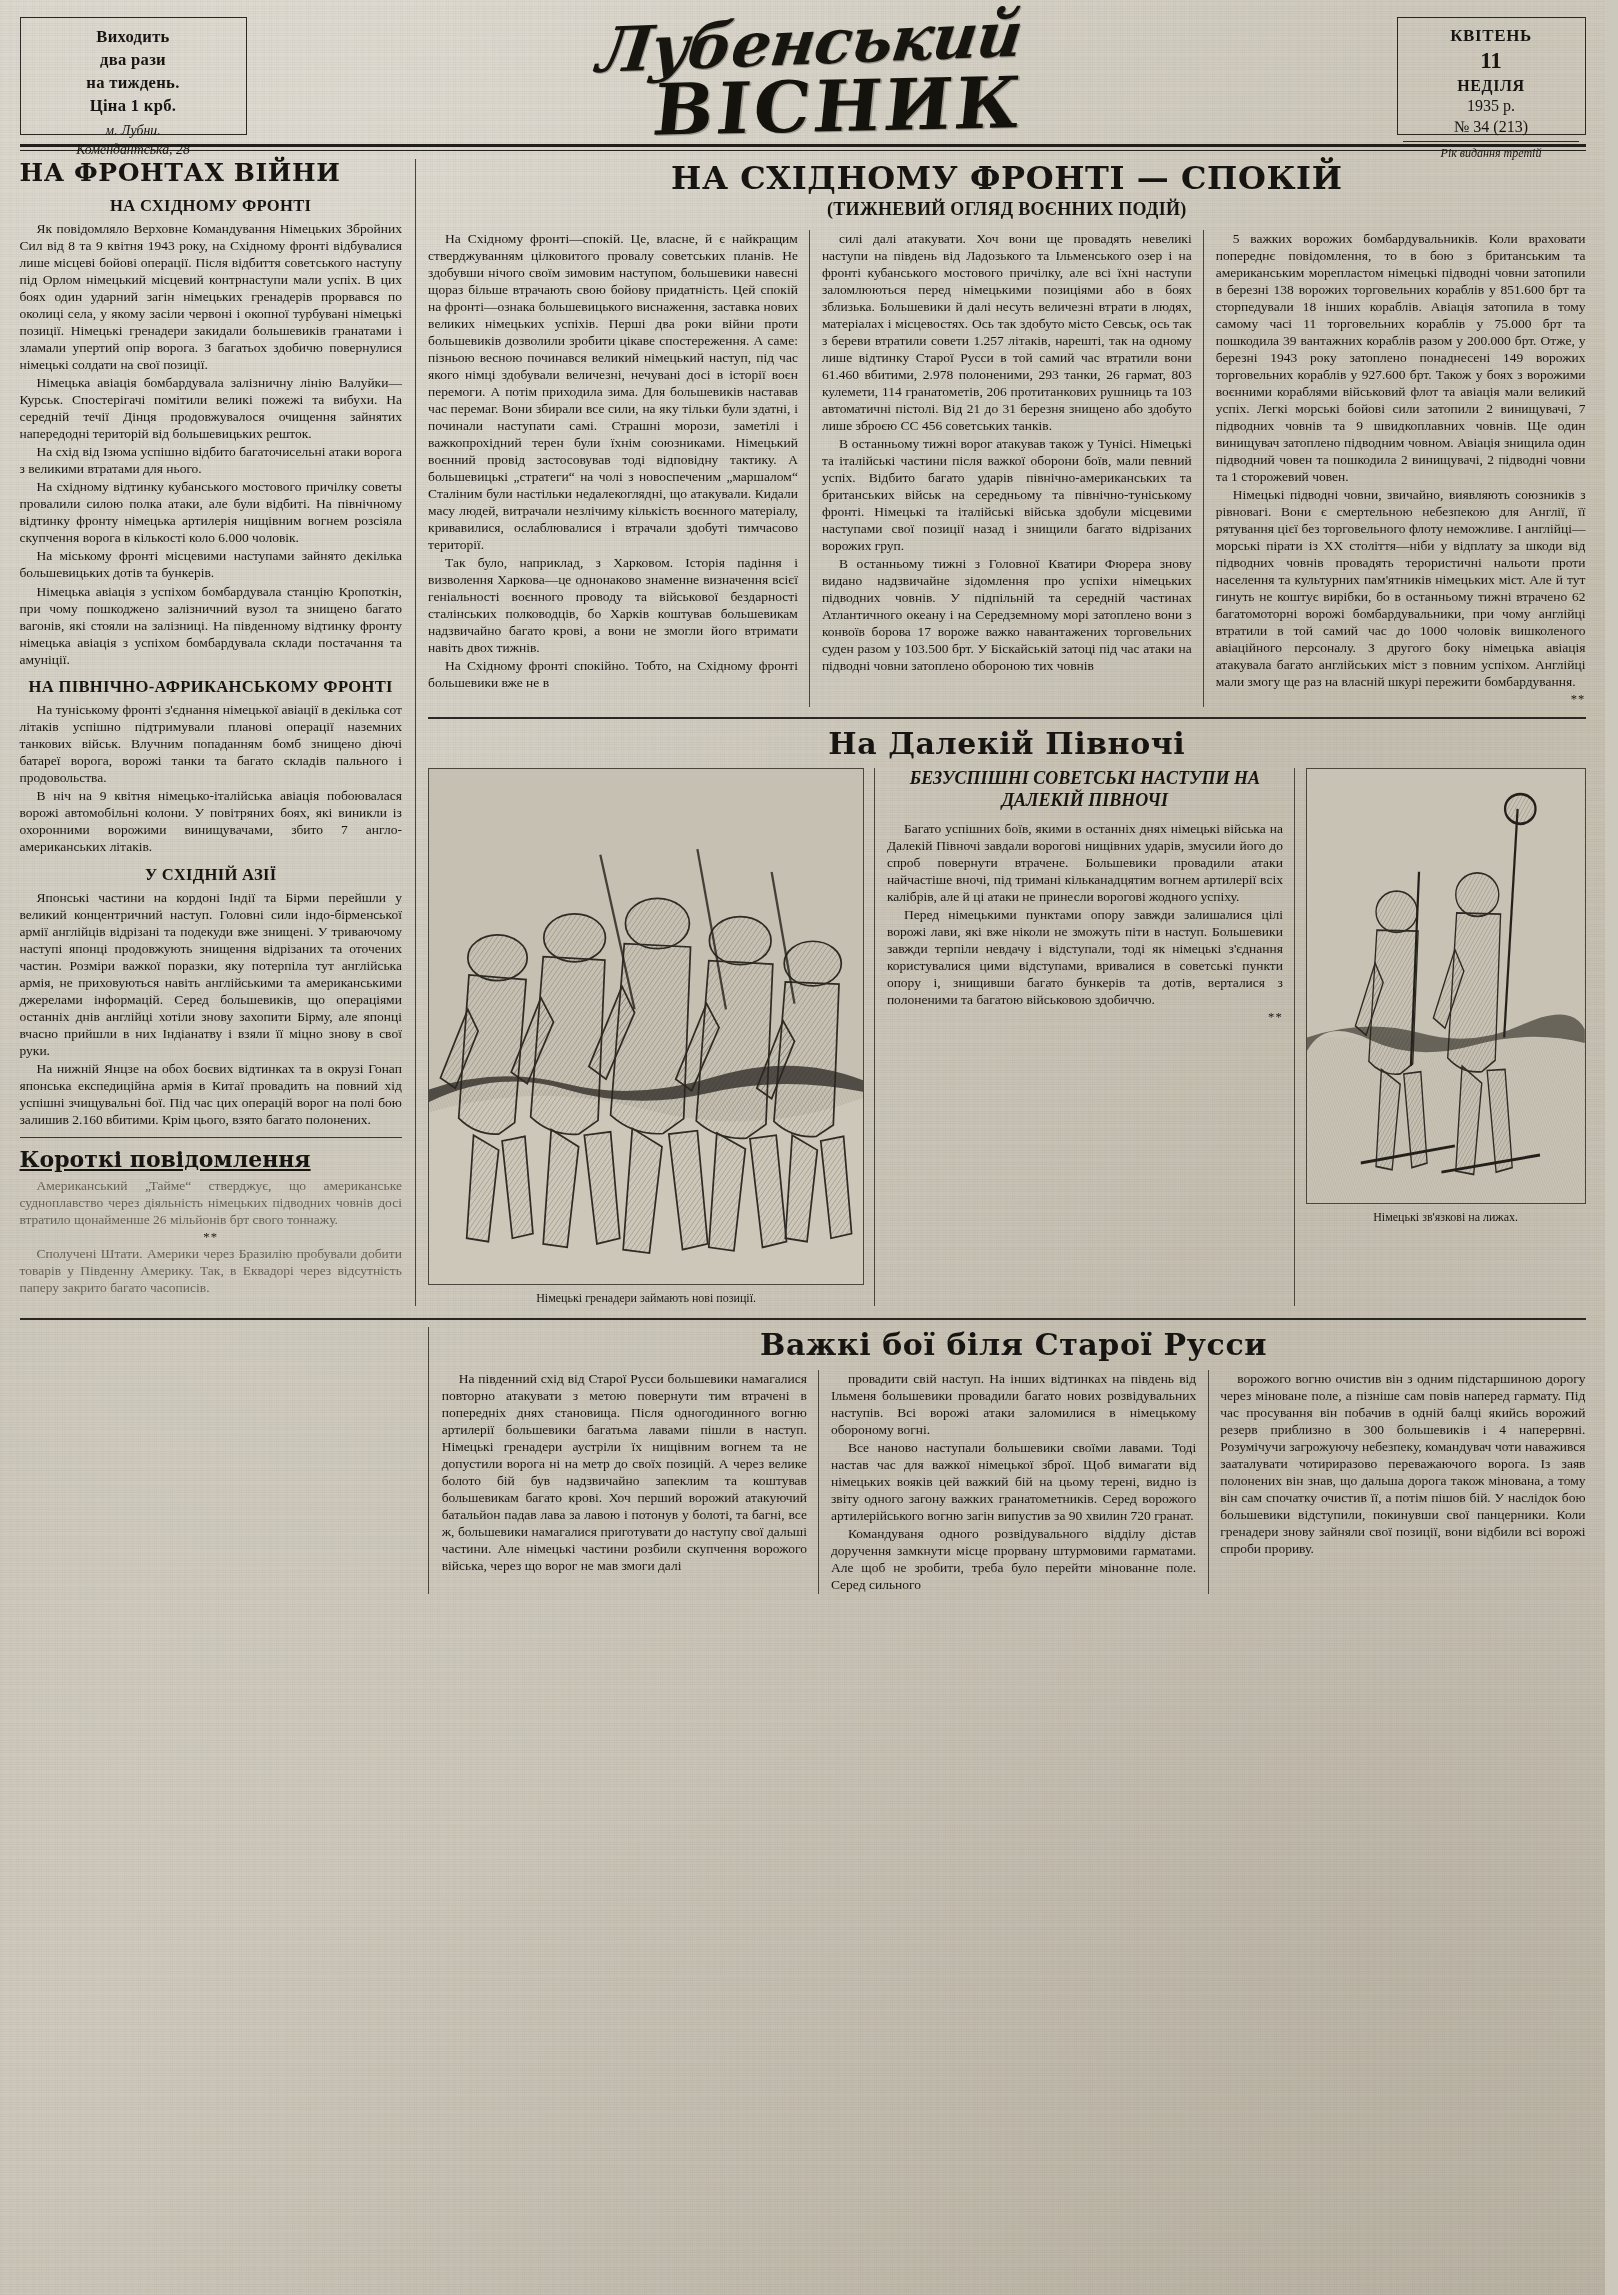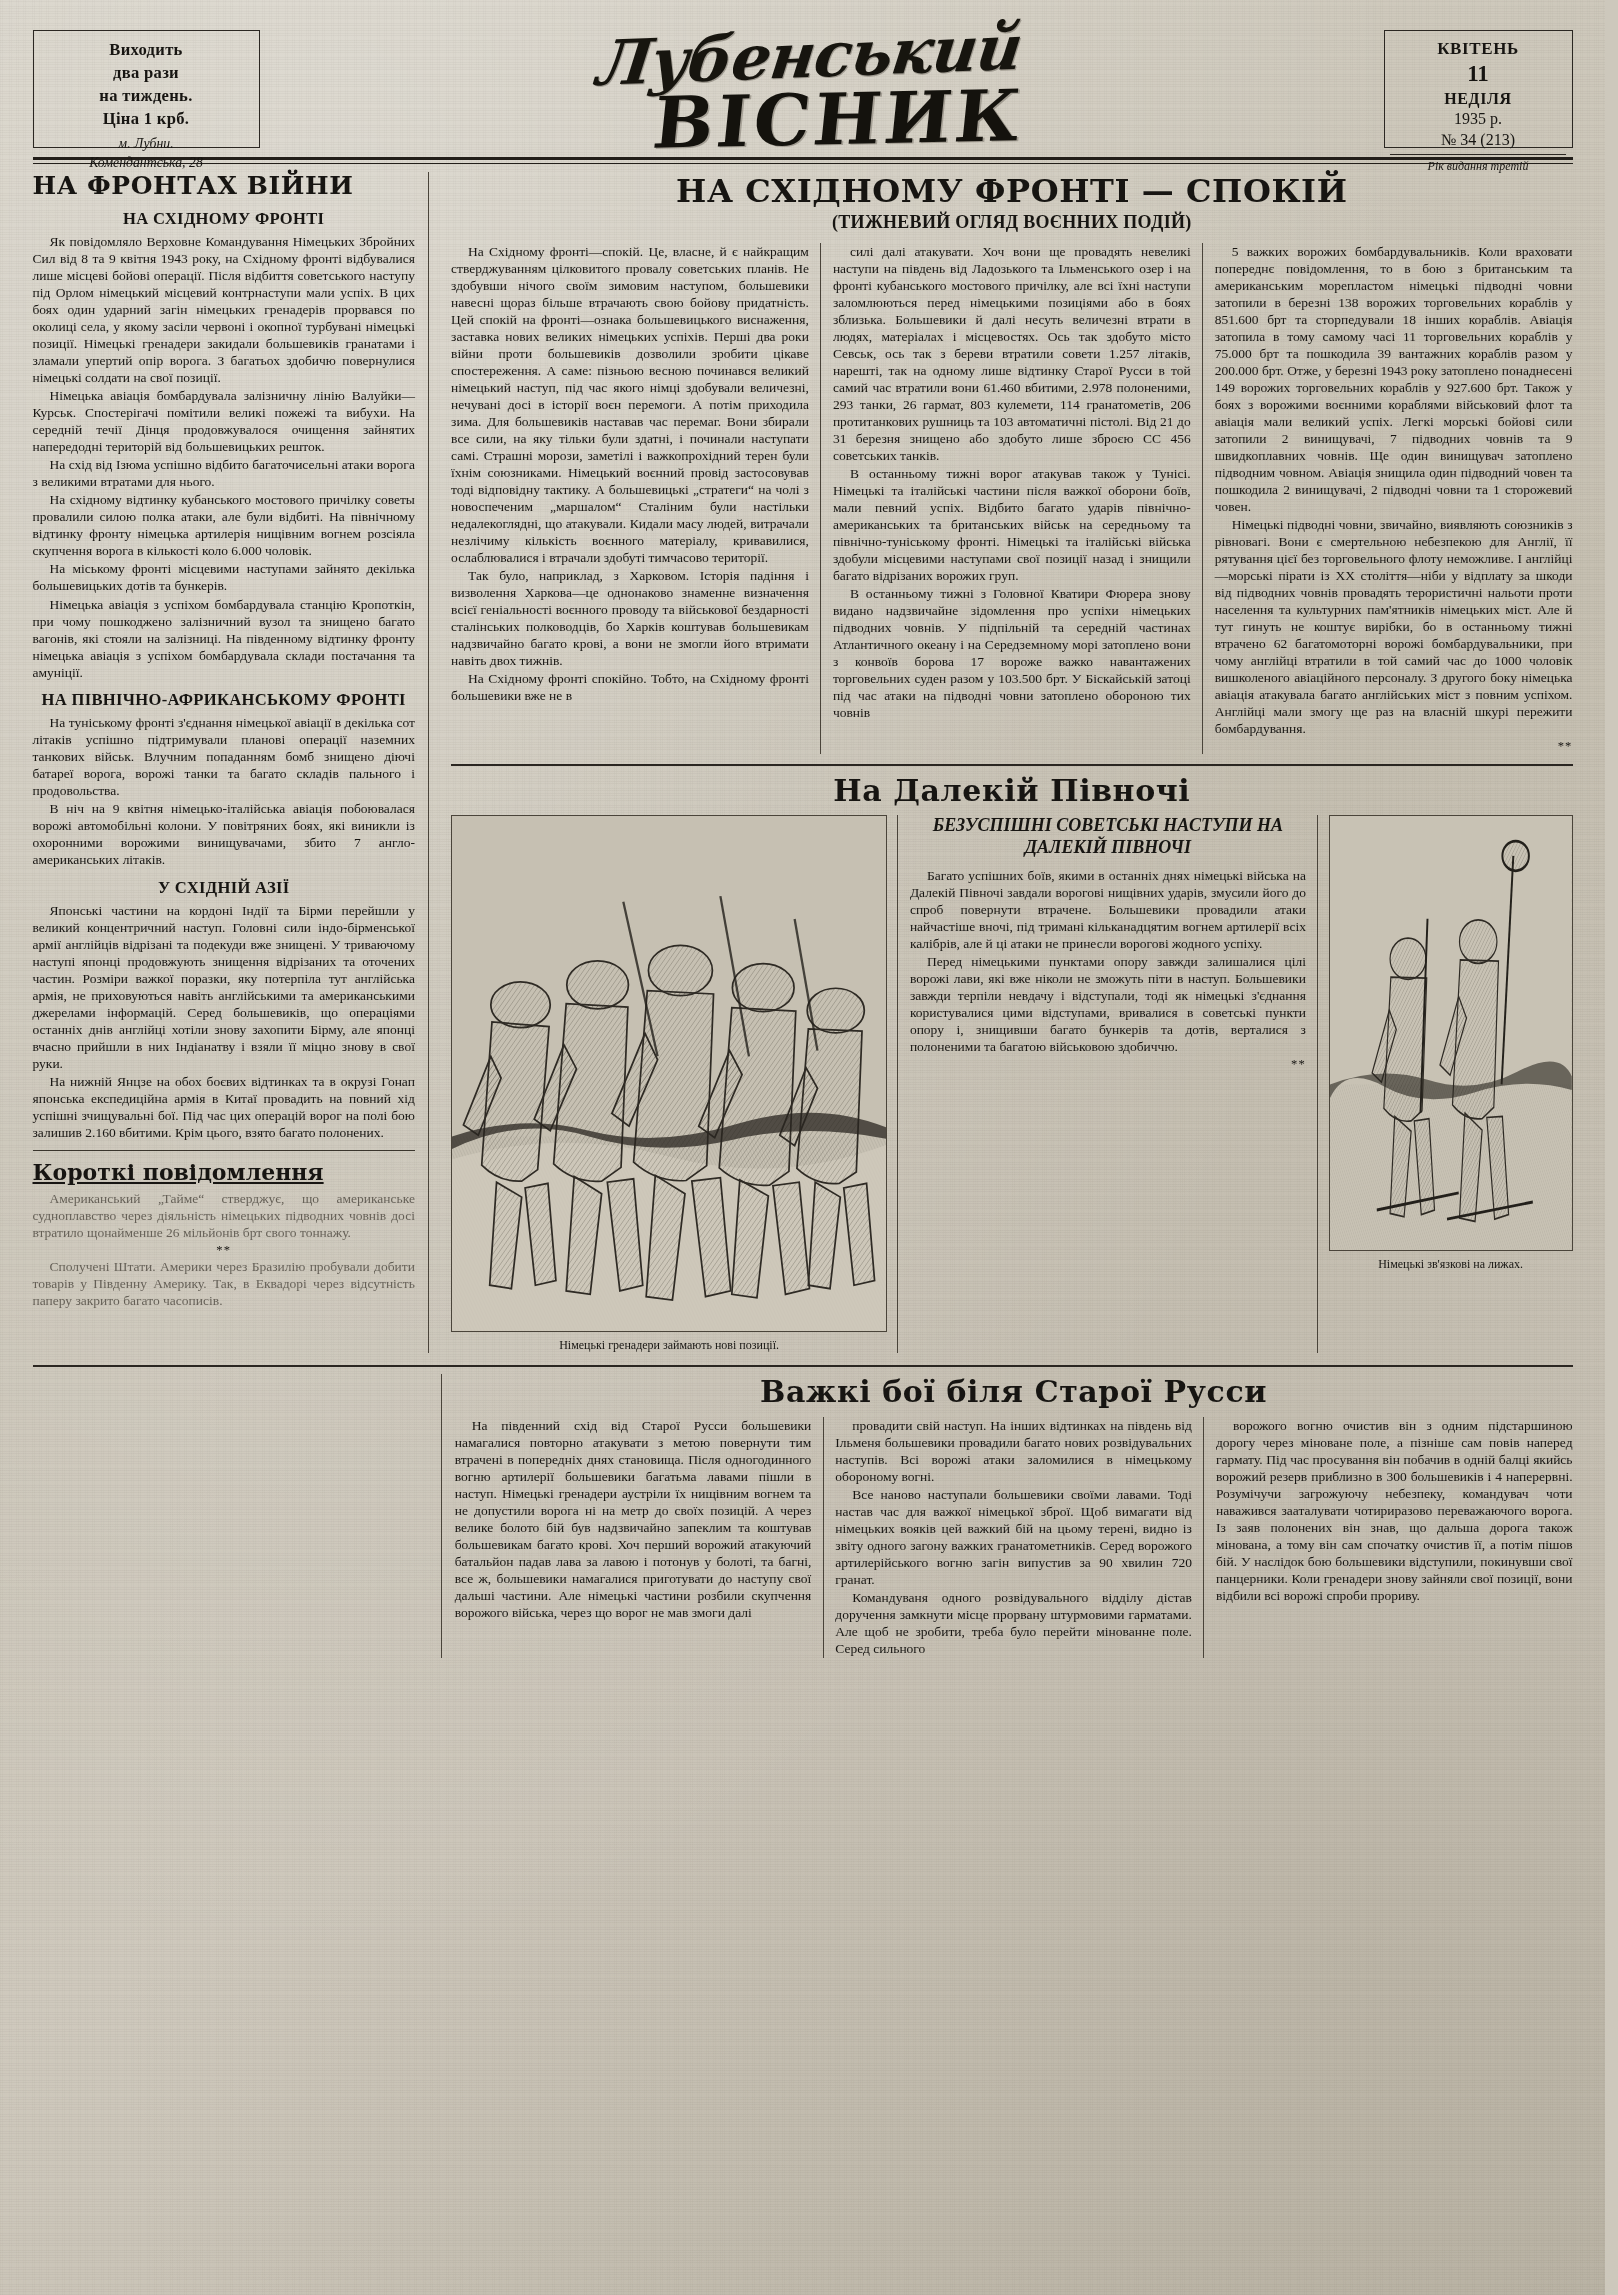--- a/index.html
+++ b/index.html
@@ -10,21 +10,21 @@
     color:#171512;
   }
   .page{
     position:relative;
     width:1605px;
     min-height:2295px;
     background:
       radial-gradient(ellipse at 20% 10%, rgba(255,255,255,0.28), rgba(255,255,255,0) 60%),
       radial-gradient(ellipse at 85% 85%, rgba(120,110,90,0.16), rgba(255,255,255,0) 65%),
       linear-gradient(160deg,#d3cec2 0%,#c8c2b4 40%,#cfc9bd 70%,#c2bcae 100%);
-    padding:13px;
+    padding:0;
     box-sizing:border-box;
     overflow:hidden;
   }
   .grain{
     position:absolute;inset:0;pointer-events:none;
     background-image:
       repeating-linear-gradient(0deg, rgba(90,84,70,0.05) 0px, rgba(90,84,70,0.05) 0.6px, rgba(0,0,0,0) 0.6px, rgba(0,0,0,0) 1.7px),
       repeating-linear-gradient(90deg, rgba(90,84,70,0.04) 0px, rgba(90,84,70,0.04) 0.6px, rgba(0,0,0,0) 0.6px, rgba(0,0,0,0) 2.3px);
     opacity:.7;
     mix-blend-mode:multiply;
@@ -90,21 +90,21 @@
     margin:9.2px 19.5px 0 19.5px;
     border-top:3.4px solid #231f1a;
     border-bottom:1.1px solid #231f1a;
     height:2.9px;
   }
 
   
   .body-wrap{
     margin:8px 19.5px 0 19.5px;
     display:flex;
-    gap:10px;
+    gap:0;
     justify-content:flex-end;
   }
   .col{box-sizing:border-box;}
   .col-1{width:396px;padding-right:12.6px;border-right:1.1px solid #4a443a;}
   .col-rest{flex:1;padding-left:12.6px;}
 
   h2.sec-title{
     font-family:"DejaVu Serif", serif;
     font-size:25px;
     font-weight:bold;

